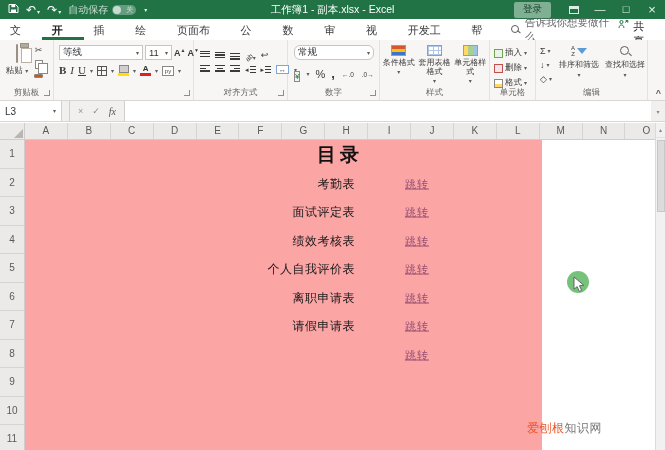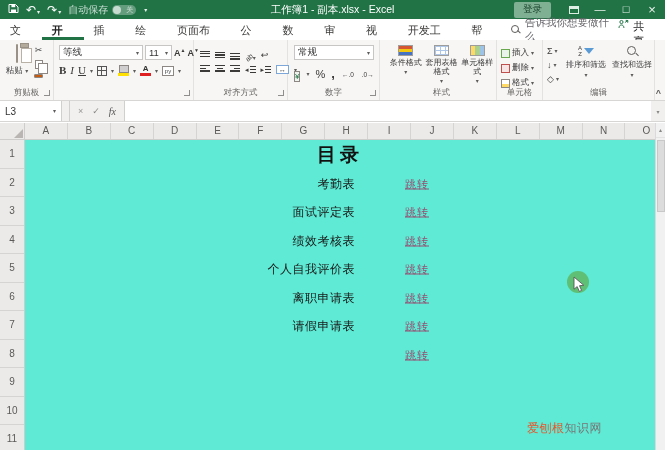--- a/index.html
+++ b/index.html
@@ -87,28 +87,28 @@
   .bars.right i:nth-child(2){width:60%;margin-left:auto;}
   .orient{font-size:7px;color:#3b3a39;transform:rotate(-45deg);display:inline-block;}
   .wrapico{font-size:9px;color:#3b3a39;line-height:1;}
   .indent{display:flex;align-items:center;font-size:7px;color:#3b3a39;gap:1px;}
   .indent .b3{width:6px;height:7px;display:flex;flex-direction:column;justify-content:space-between;}
   .indent .b3 i{height:1px;background:#3b3a39;}
   .merge{width:13px;height:9px;border:1px solid #7da7d9;background:#fff;text-align:center;font-size:7px;line-height:8px;color:#3b3a39;}
 
   .g-number{width:92px;}
   .nrow1{position:absolute;left:6px;top:5px;}
-  .numbox{width:80px;}
+  .numbox{width:80px;border-radius:6px;}
   .nrow2{position:absolute;left:6px;top:25px;display:flex;gap:6px;align-items:center;}
   .acct{width:13px;height:10px;border:1px solid #8c8782;background:#eef5ee;font-size:8px;line-height:9px;text-align:center;color:#217346;}
   .pct{font-size:11px;color:#3b3a39;}
   .comma{font-size:13px;font-weight:700;color:#3b3a39;line-height:6px;}
   .deci{font-size:6.5px;color:#3b3a39;border:1px solid transparent;}
 
-  .g-styles{width:110px;display:flex;padding:5px 2px 12px 2px;gap:2px;margin-left:7px;}
+  .g-styles{width:110px;display:flex;padding:5px 2px 12px 2px;gap:2px;}
   .stylebtn{flex:1;display:flex;flex-direction:column;align-items:center;gap:2px;}
   .stylebtn .txt{font-size:8px;color:#3b3a39;text-align:center;line-height:1.15;}
   .cfico{width:15px;height:11px;border:1px solid #9f9d9b;
     background:linear-gradient(180deg,#d65532 0 34%,#f2c811 34% 67%,#4472c4 67% 100%);}
   .tblico{width:15px;height:11px;border:1px solid #9f9d9b;background:#fff;
     background-image:linear-gradient(#aec6e8 1px,transparent 1px),linear-gradient(90deg,#aec6e8 1px,transparent 1px);
     background-size:5px 4px;}
   .csico{width:15px;height:11px;border:1px solid #9f9d9b;
     background:linear-gradient(90deg,#ffd966 0 34%,#a9d08e 34% 67%,#9dc3e6 67% 100%);}
 
@@ -151,21 +151,21 @@
   .corner::after{content:"";position:absolute;right:1px;bottom:1px;width:0;height:0;
                  border-left:9px solid transparent;border-bottom:9px solid #b8b5b2;}
   .col{width:42.9px;flex:none;border-right:1px solid #d6d4d2;text-align:center;
        font-size:10px;color:#5c5a58;line-height:16px;}
   .rowheads{position:absolute;left:0;top:140px;width:25px;height:310px;background:#ebeae8;
             border-right:1px solid #cfcdcb;display:flex;flex-direction:column;overflow:hidden;}
   .rown{height:28.5px;flex:none;border-bottom:1px solid #d6d4d2;text-align:center;
         font-size:10px;color:#5c5a58;display:flex;align-items:center;justify-content:center;}
 
   
-  .grid{position:absolute;left:25px;top:140px;width:630px;height:310px;background:#5eead4;overflow:hidden;}
+  .grid{position:absolute;left:25px;top:140px;width:517px;height:310px;background:#fca5a5;overflow:hidden;}
   .toc-title{position:absolute;left:245px;top:0px;width:140px;height:29px;line-height:29px;text-align:center;
              font-size:19px;font-weight:700;letter-spacing:4px;color:#111;}
   .entry{position:absolute;left:0;width:630px;height:28.5px;}
   .entry-label{position:absolute;left:155px;width:175px;top:50%;transform:translateY(-50%);
                text-align:right;font-size:12px;color:#1a1a1a;letter-spacing:.5px;}
   .entry-link{position:absolute;left:380px;top:50%;transform:translateY(-50%);
               font-size:11px;color:#954F72;text-decoration:underline;letter-spacing:1px;cursor:pointer;}
 
   
   .vscroll{position:absolute;right:0;top:123px;width:10px;height:327px;background:#f1f1f1;border-left:1px solid #dadada;}

